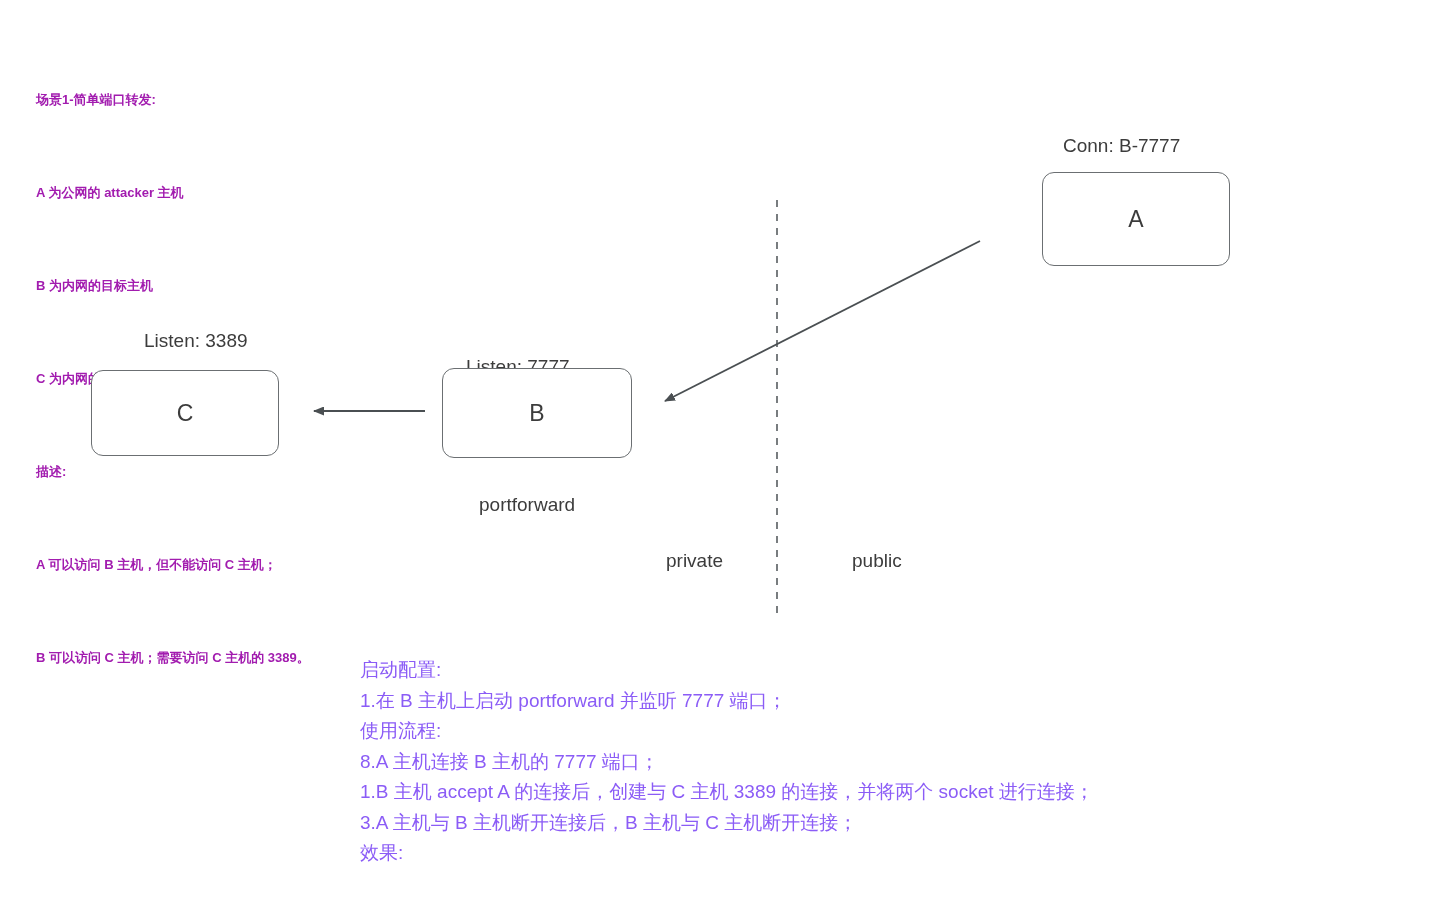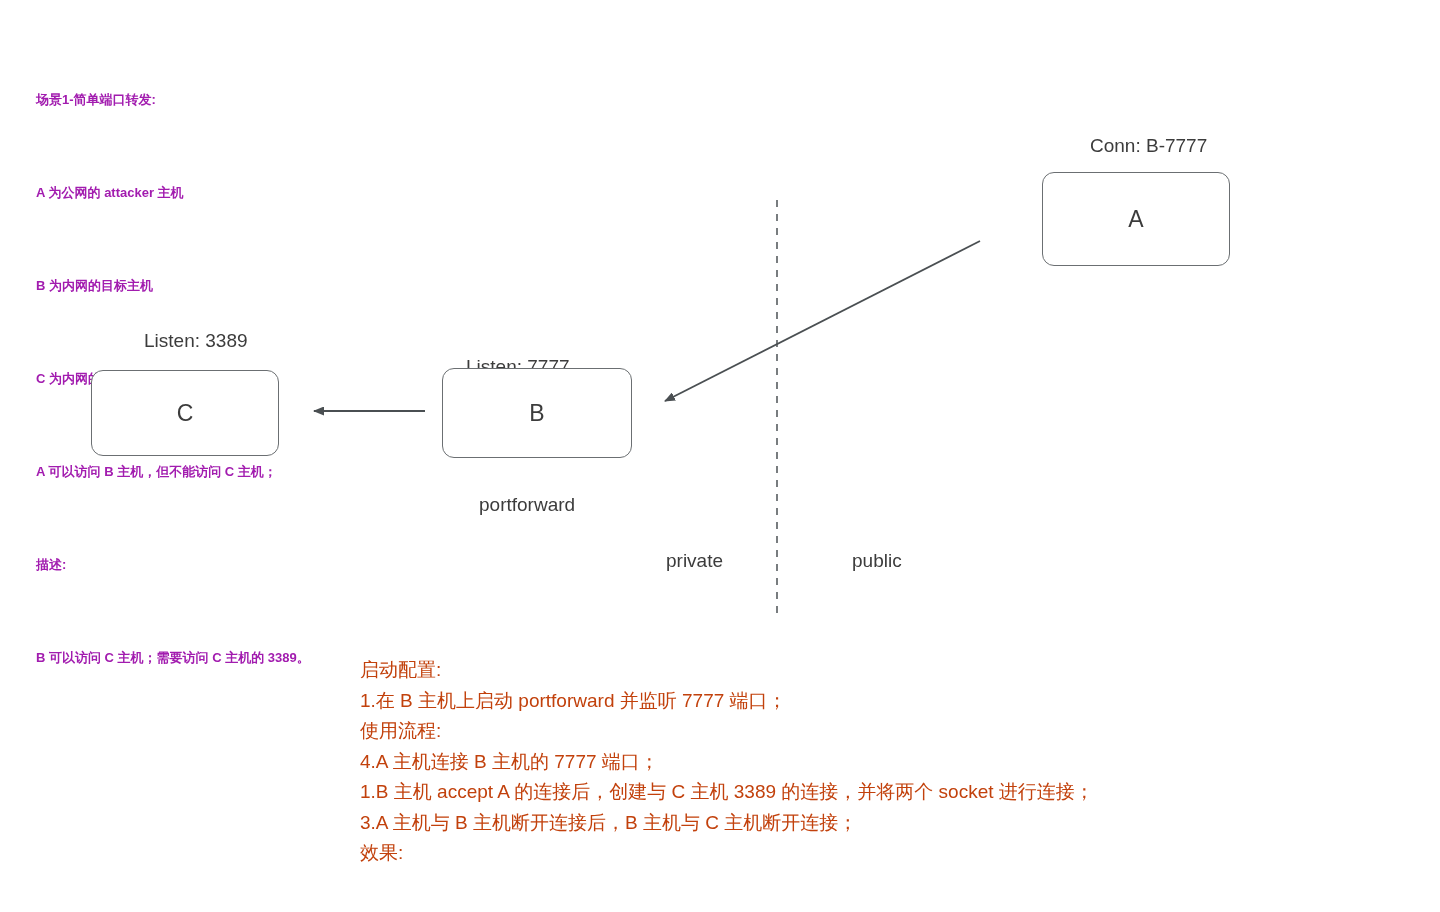--- a/index.html
+++ b/index.html
@@ -49,34 +49,34 @@
   #node-b { left: 442px; top: 368px; width: 188px; height: 88px; }
   #node-c { left: 91px; top: 370px; width: 186px; height: 84px; }
 
   .label {
     position: absolute;
     font-size: 19px;
     line-height: 27px;
     color: #3c3c3c;
     white-space: pre;
   }
-  #label-a { left: 1063px; top: 132px; margin-left: 27px; }
+  #label-a { left: 1063px; top: 132px; }
   #label-b { left: 466px; top: 299px; }
   #label-c { left: 124px; top: 327px; margin-left: 20px; }
   #label-portforward { left: 479px; top: 491px; }
   #label-private { left: 666px; top: 547px; }
   #label-public { left: 852px; top: 547px; }
 
   .footer {
     position: absolute;
     left: 360px;
     top: 655px;
     font-size: 19px;
     line-height: 30.5px;
-    color: #c2410c;
+    color: #8b5cf6;
   }
   .footer div { white-space: pre; }
 
   svg.overlay {
     position: absolute;
     left: 0; top: 0;
     width: 1440px;
     height: 912px;
     pointer-events: none;
   }
@@ -84,22 +84,22 @@
 </head>
 <body>
 
 <div class="canvas">
 
   <div class="txt intro">
     <div>场景1-简单端口转发:</div>
     <div>A 为公网的 attacker 主机</div>
     <div>B 为内网的目标主机</div>
     <div>C 为内网的目标主机</div>
+    <div>描述:</div>
     <div>A 可以访问 B 主机，但不能访问 C 主机；</div>
-    <div>描述:</div>
     <div>B 可以访问 C 主机；需要访问 C 主机的 3389。</div>
   </div>
 
   <svg class="overlay" viewBox="0 0 1440 912">
     <defs>
       <marker id="arrowhead" markerWidth="11" markerHeight="9" refX="10" refY="4.5" orient="auto" markerUnits="userSpaceOnUse">
         <path d="M0,0 L11,4.5 L0,9 z" fill="#4a4f52"></path>
       </marker>
     </defs>
 
@@ -129,19 +129,19 @@
     <span>C</span>
   </div>
 
   <div class="label" id="label-private">private</div>
   <div class="label" id="label-public">public</div>
 
   <div class="footer">
     <div>启动配置:</div>
     <div>1.在 B 主机上启动 portforward 并监听 7777 端口；</div>
     <div>使用流程:</div>
-    <div>4.A 主机连接 B 主机的 7777 端口；</div>
+    <div>8.A 主机连接 B 主机的 7777 端口；</div>
     <div>1.B 主机 accept A 的连接后，创建与 C 主机 3389 的连接，并将两个 socket 进行连接；</div>
     <div>3.A 主机与 B 主机断开连接后，B 主机与 C 主机断开连接；</div>
     <div>效果:</div>
   </div>
 
 </div>
 
 </body></html>

